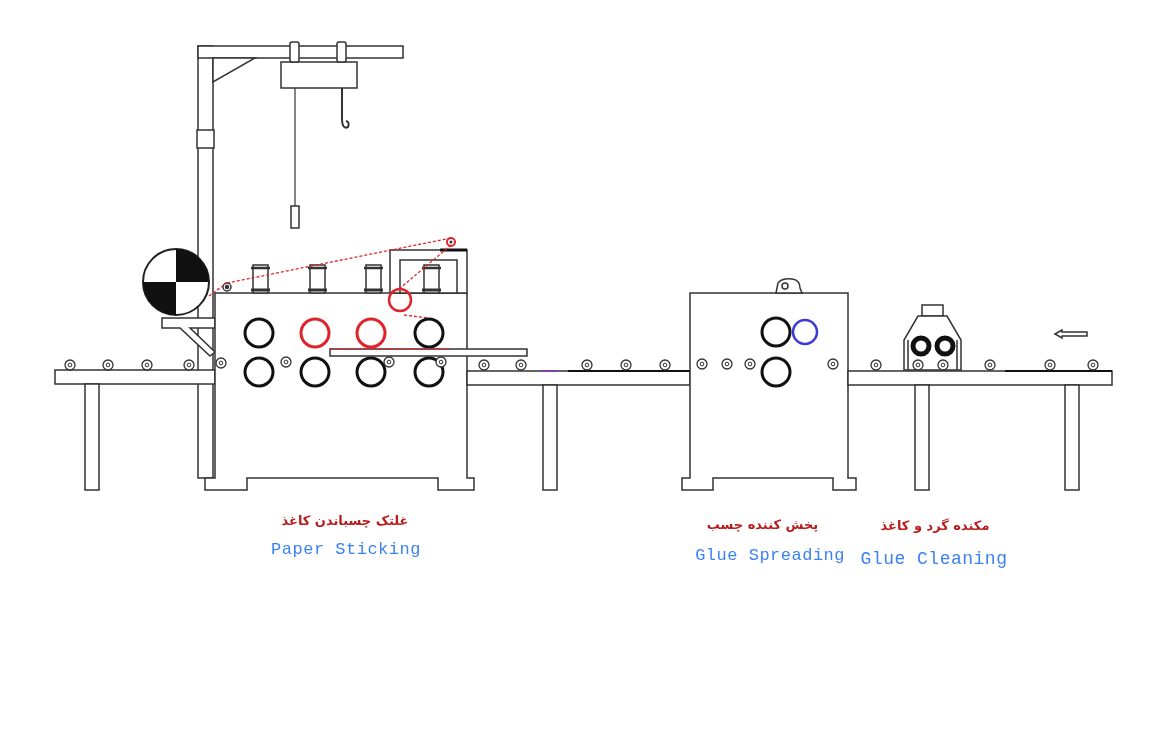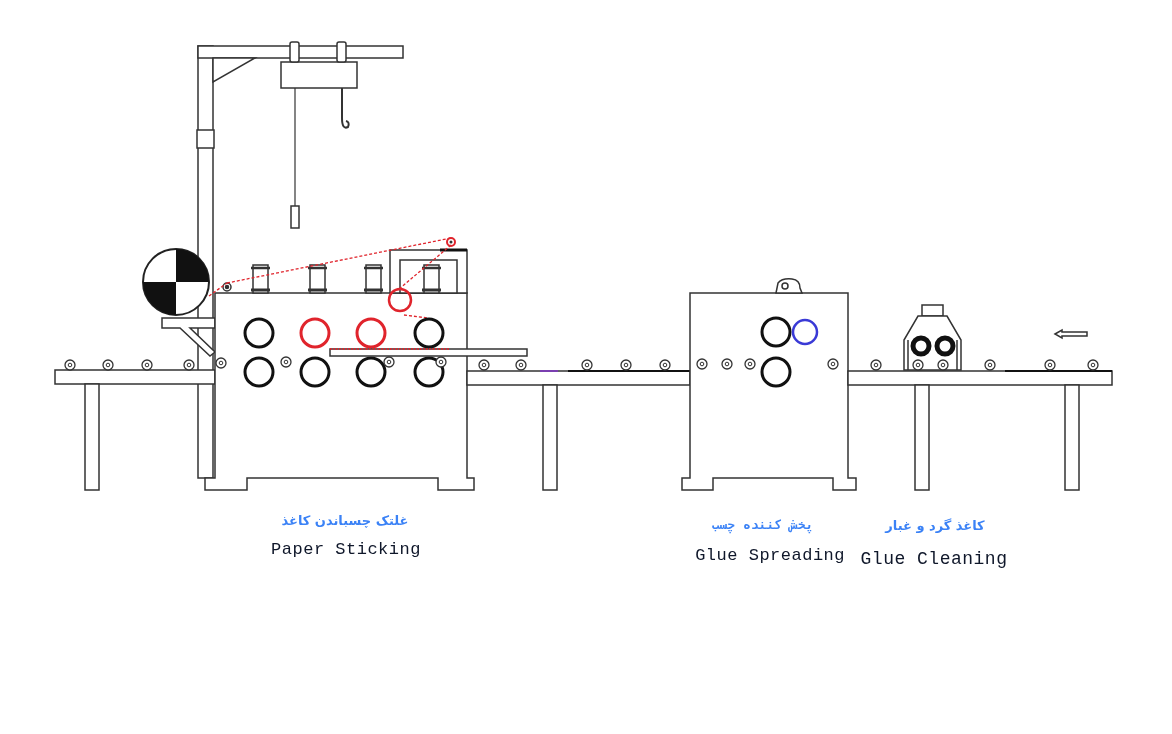--- a/index.html
+++ b/index.html
@@ -1,20 +1,20 @@
 <!DOCTYPE html>
 <html><head>
 <meta charset="utf-8">
 <style>
   html, body { margin: 0; padding: 0; background: #ffffff; }
   body { width: 1172px; height: 734px; position: relative; overflow: hidden; font-family: "DejaVu Sans", sans-serif; }
   #diagram { position: absolute; left: 0; top: 0; }
   .label { position: absolute; text-align: center; white-space: nowrap; }
-  .fa { font-family: "DejaVu Sans", sans-serif; font-weight: bold; font-size: 13px; color: #3b82f6; direction: rtl; }
-  .en { font-family: "Liberation Mono", "DejaVu Sans Mono", monospace; font-size: 17px; color: #0f172a; letter-spacing: 0.5px; }
+  .fa { font-family: "DejaVu Sans", sans-serif; font-weight: bold; font-size: 13px; color: #b91c1c; direction: rtl; }
+  .en { font-family: "Liberation Mono", "DejaVu Sans Mono", monospace; font-size: 17px; color: #3b82f6; letter-spacing: 0.5px; }
   .en.bold { font-size: 18px; }
 </style>
 </head>
 <body>
 
 <svg id="diagram" width="1172" height="734" viewBox="0 0 1172 734" xmlns="http://www.w3.org/2000/svg">
   <g fill="none" stroke="#333" stroke-width="1.5">
 
     <g>
       <rect x="198" y="46" width="15" height="432" fill="#fff"></rect>
@@ -176,17 +176,17 @@
       <circle cx="1050" cy="365" r="5" fill="#fff" stroke="#333" stroke-width="1.3"></circle>
       <circle cx="1050" cy="365" r="1.8" fill="none" stroke="#333" stroke-width="1"></circle>
       <circle cx="1093" cy="365" r="5" fill="#fff" stroke="#333" stroke-width="1.3"></circle>
       <circle cx="1093" cy="365" r="1.8" fill="none" stroke="#333" stroke-width="1"></circle>
     </g>
 </svg>
 
 <div class="label fa" style="left:270px; top:513px; width:150px;">غلتک چسباندن کاغذ</div>
 <div class="label en" style="left:260px; top:540px; width:172px;">Paper Sticking</div>
 
-<div class="label fa" style="left:690px; top:517px; width:145px;font-family:Liberation Mono, monospace;">پخش کننده چسب</div>
+<div class="label fa" style="left:690px; top:517px; width:145px;">پخش کننده چسب</div>
 <div class="label en" style="left:680px; top:546px; width:165px;text-align:right;">Glue Spreading</div>
 
-<div class="label fa" style="left:870px; top:518px; width:130px;">کاغذ گرد و غبار</div>
+<div class="label fa" style="left:870px; top:518px; width:130px;">مکنده گرد و کاغذ</div>
 <div class="label en bold" style="left:858px; top:549px; width:152px;">Glue Cleaning</div>
 
 </body></html>

